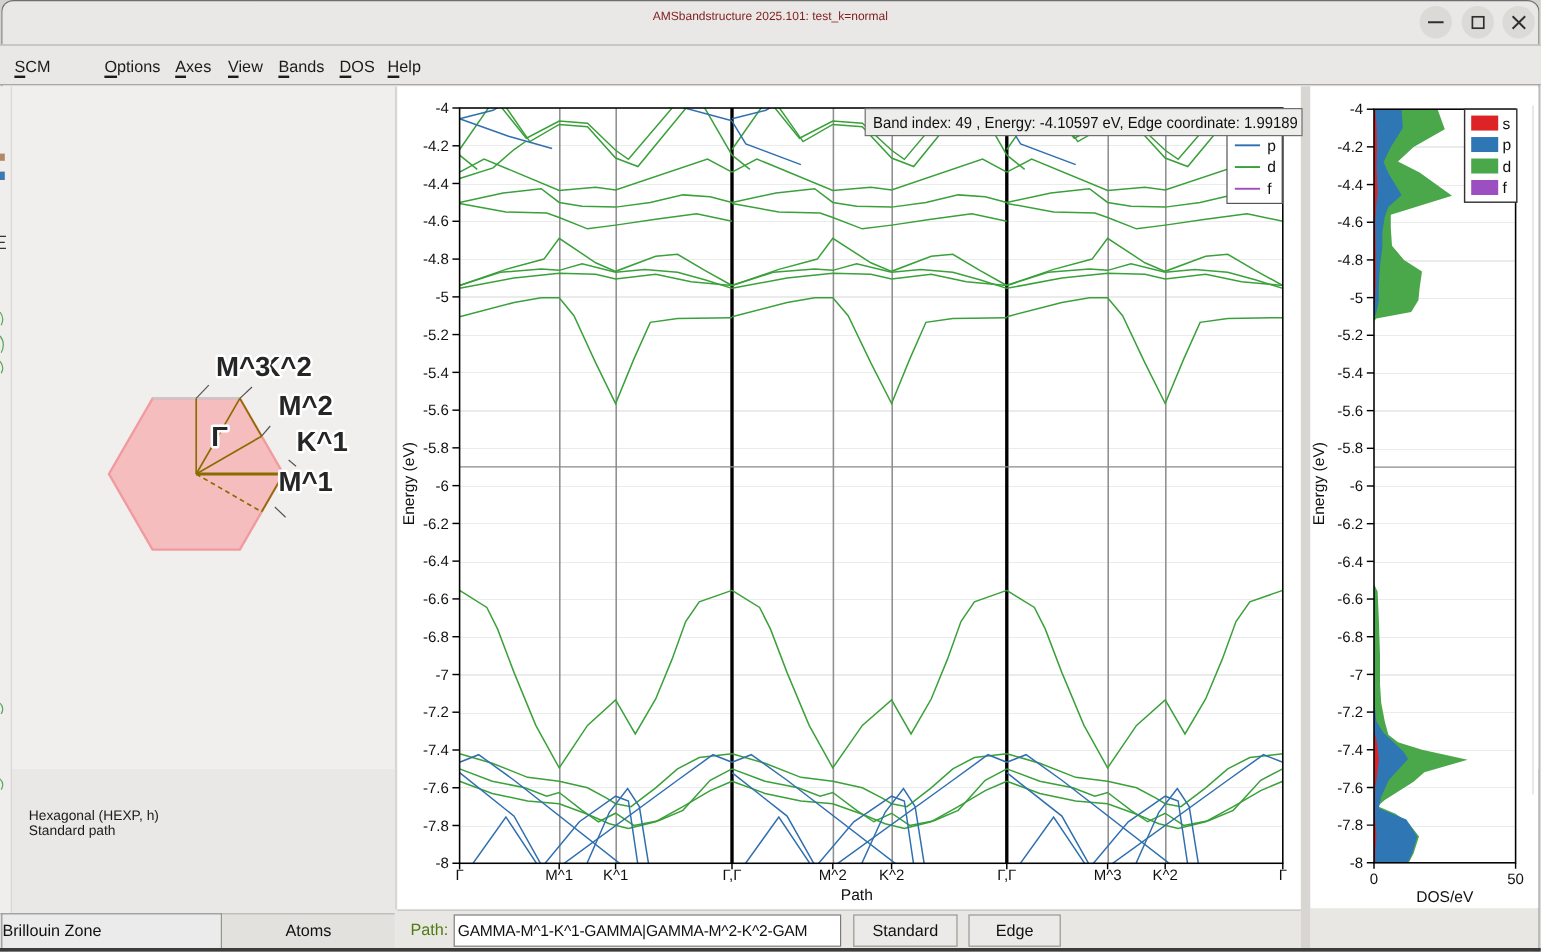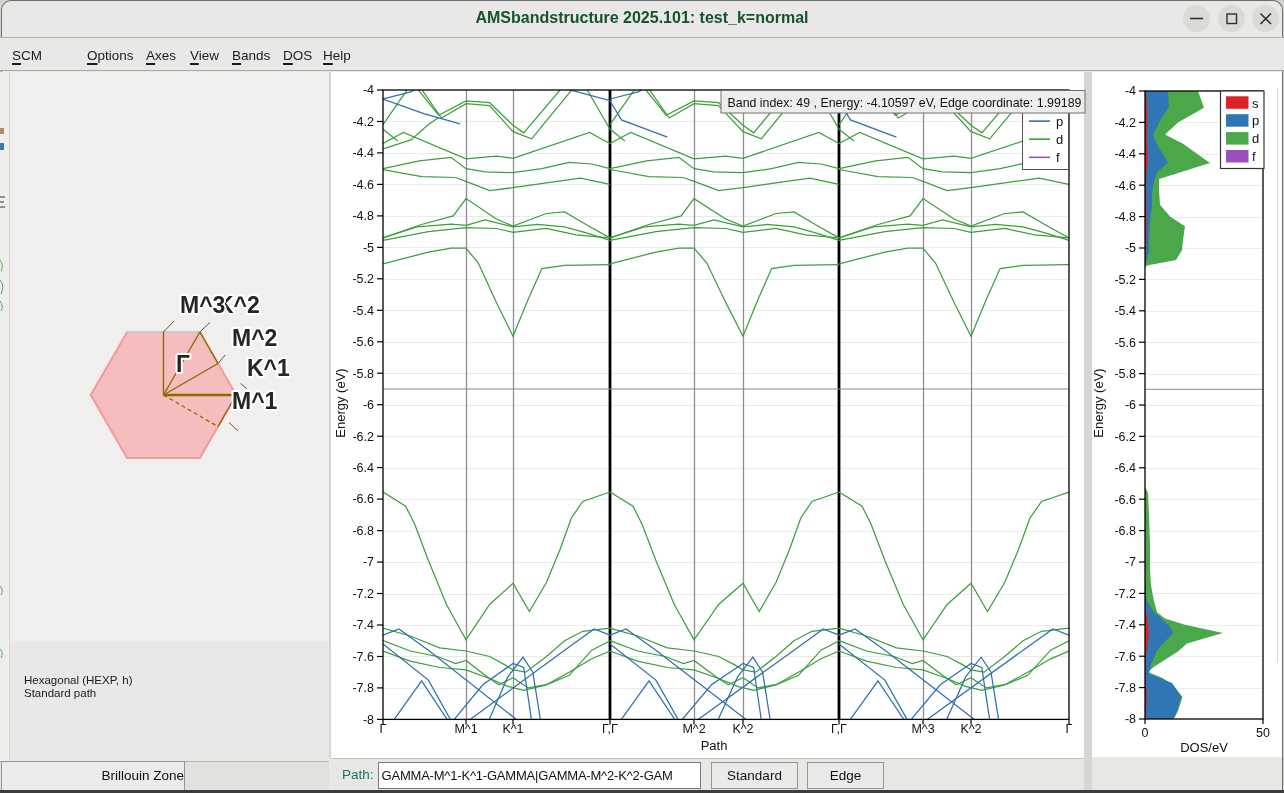--- a/index.html
+++ b/index.html
@@ -1,34 +1,34 @@
 <!DOCTYPE html>
 <html><head>
 <meta charset="utf-8">
 <style>
 * { margin:0; padding:0; box-sizing:border-box; }
 body { width:1284px; height:793px; background:#d4d2cf; font-family:"Liberation Sans", sans-serif; position:relative; overflow:hidden; }
 #win { position:absolute; left:1px; top:0; width:1282px; height:793px; background:#e9e8e6; border:1px solid #6f6f6f; border-bottom:none; border-radius:10px 10px 0 0; }
 #title { position:absolute; left:0; top:0; width:100%; height:36px; }
-#title .t { position:absolute; left:0; right:0; top:9px; text-align:center; font-size:16px; font-weight:bold; color:#14532d; }
+#title .t { position:absolute; left:0; right:0; top:9px; text-align:center; font-size:10px; font-weight:normal; color:#7f1d1d; }
 .wbtn { position:absolute; top:5px; width:27px; height:27px; border-radius:50%; background:#dcdad7; color:#2f2f2f; }
 #menubar { position:absolute; left:0; top:37px; width:100%; height:34px; border-top:1px solid #b3b1ae; border-bottom:1px solid #a9a7a4; background:#e9e8e6; }
 .mi { position:absolute; top:10px; font-size:13.5px; color:#1b1b1b; }
 .mi u { text-decoration-thickness:1.5px; text-underline-offset:2.5px; }
 #content { position:absolute; left:0; top:72px; width:1282px; height:569px; background:#f0efee; }
 #sliver { position:absolute; left:0; top:0; width:10px; height:690px; background:#efeeec; border-right:1px solid #d8d6d3; }
 #midwhite { position:absolute; left:329px; top:0; width:756px; height:686px; background:#fff; border-left:2px solid #d8d6d3; }
 #doswhite { position:absolute; left:1092px; top:0; width:190px; height:685px; background:#fff; }
 #dossep { position:absolute; left:1084px; top:0; width:8px; height:721px; background:#d8d6d3; }
 #tabsbar { position:absolute; left:0; top:689px; width:329px; height:29px; background:#e3e1de; border-top:1px solid #b8b6b3; }
-#tab1 { position:absolute; left:1px; top:-1px; width:184px; height:29px; background:#ebebeb; border:1px solid #979593; border-bottom:none; font-size:13.5px; text-align:right; line-height:28px; color:#111; }
+#tab1 { position:absolute; left:1px; top:-1px; width:184px; height:29px; background:#ebebeb; border:1px solid #979593; border-bottom:none; font-size:13.5px; text-align:left; line-height:28px; color:#111; }
 #tab2 { position:absolute; left:185px; top:0px; width:144px; height:29px; font-size:13.5px; text-align:center; line-height:28px; color:#111; }
 #pathbar { position:absolute; left:331px; top:686px; width:753px; height:32px; background:#e9e7e4; border-top:1px solid #c6c4c1; }
 #dosbottom { position:absolute; left:1092px; top:685px; width:190px; height:33px; background:#e9e7e4; }
-#pathbar .lbl { position:absolute; left:11px; top:8px; font-size:13.5px; color:#0f766e; }
+#pathbar .lbl { position:absolute; left:11px; top:8px; font-size:13.5px; color:#4d7c0f; }
 #pathinput { position:absolute; left:46.5px; top:3px; width:323px; height:27px; background:#fff; border:1px solid #7a7a7a; font-size:13px; line-height:25px; padding-left:3px; letter-spacing:-0.2px; overflow:hidden; white-space:nowrap; color:#111; }
 .btn { position:absolute; top:3px; height:26.5px; background:#eceae8; border:1px solid #999792; font-size:13.5px; text-align:center; line-height:25px; color:#111; }
 #botline { position:absolute; left:0; top:790px; width:1284px; height:3px; background:#3c3c3c; }
 #hexinfo { position:absolute; left:24px; top:602px; font-size:11.5px; color:#1a1a1a; line-height:12.5px; }
 svg { position:absolute; }
 </style>
 </head>
 <body>
 <div id="win"></div>
 <div id="title">
@@ -60,20 +60,21 @@
   <span class="mi" style="left:323px;"><u>H</u>elp</span>
 </div>
 <div id="content">
   <div id="midwhite"></div>
   <div id="dossep"></div>
   <div id="doswhite"></div>
   <div id="sliver"></div>
   <div id="hexinfo">Hexagonal (HEXP, h)<br>Standard path</div>
   <div id="tabsbar">
       <div id="tab1">Brillouin Zone</div>
+      <div id="tab2">Atoms</div>
     </div>
   <div id="dosbottom"></div>
   <div id="pathbar">
     <span class="lbl">Path:</span>
     <div id="pathinput">GAMMA-M^1-K^1-GAMMA|GAMMA-M^2-K^2-GAM</div>
     <div class="btn" style="left:380px; width:87px;">Standard</div>
     <div class="btn" style="left:476px; width:77px;">Edge</div>
   </div>
 </div>
 <svg width="1284" height="793" viewBox="0 0 1284 793" style="left:0; top:0;">

